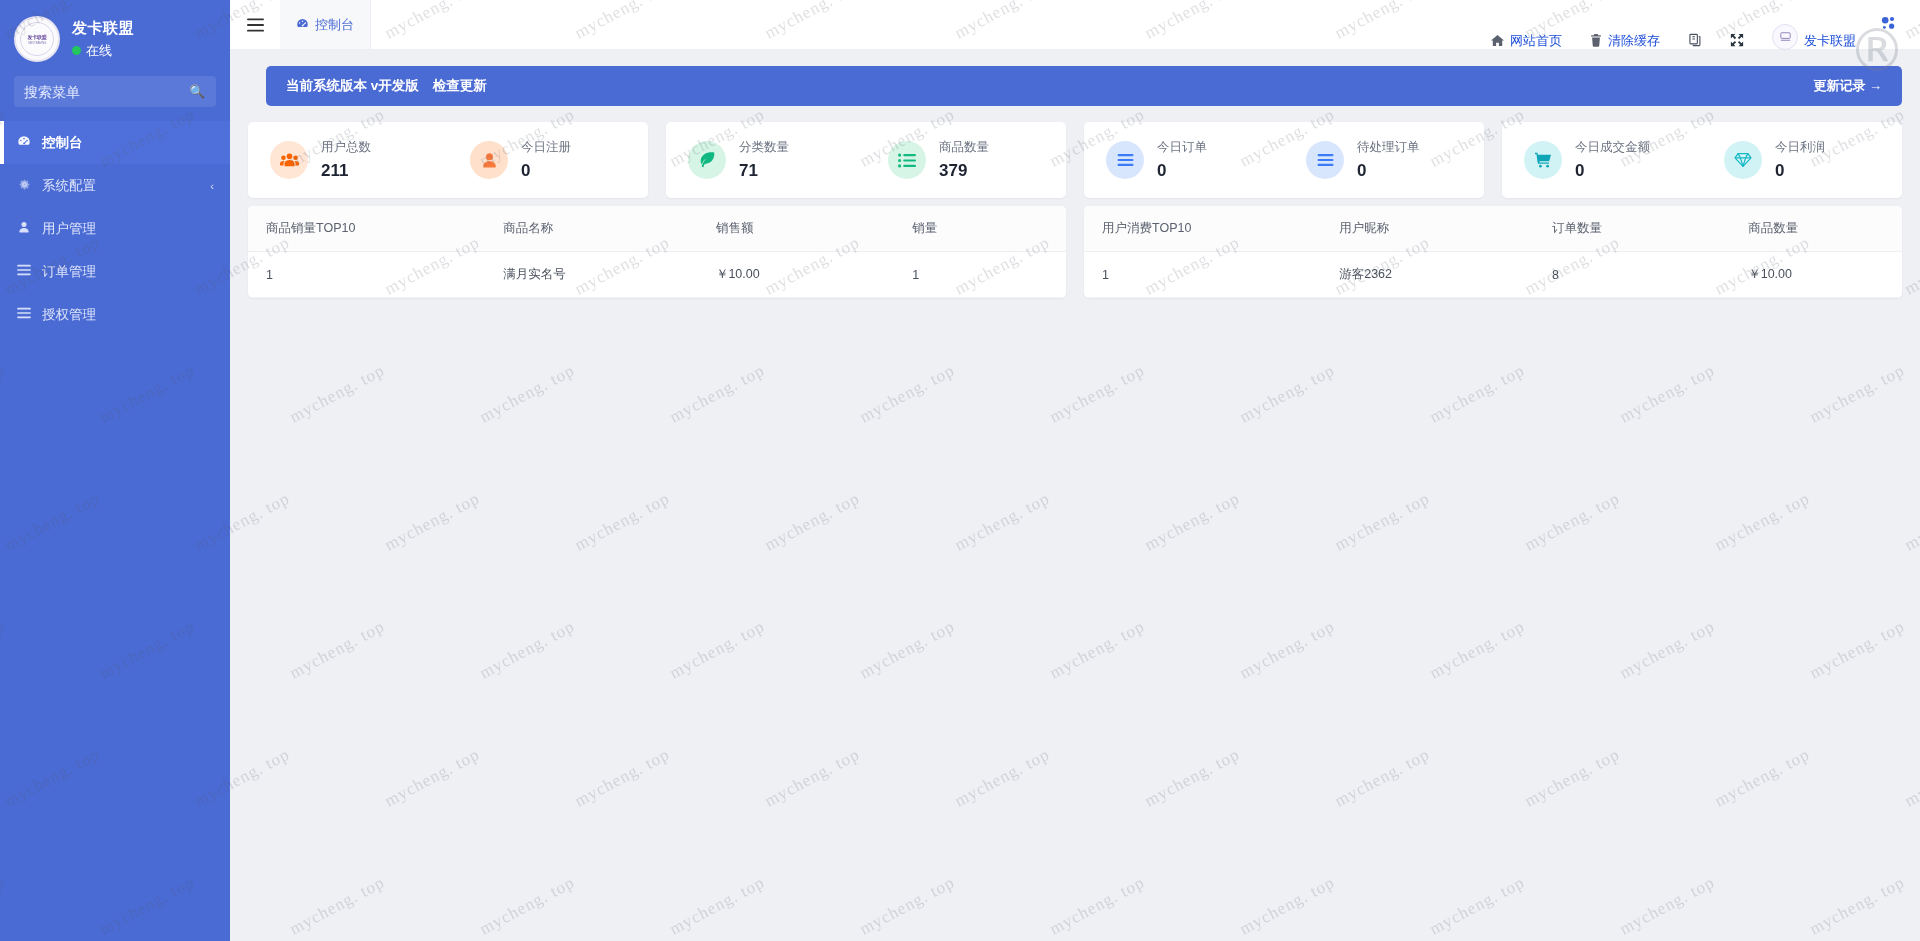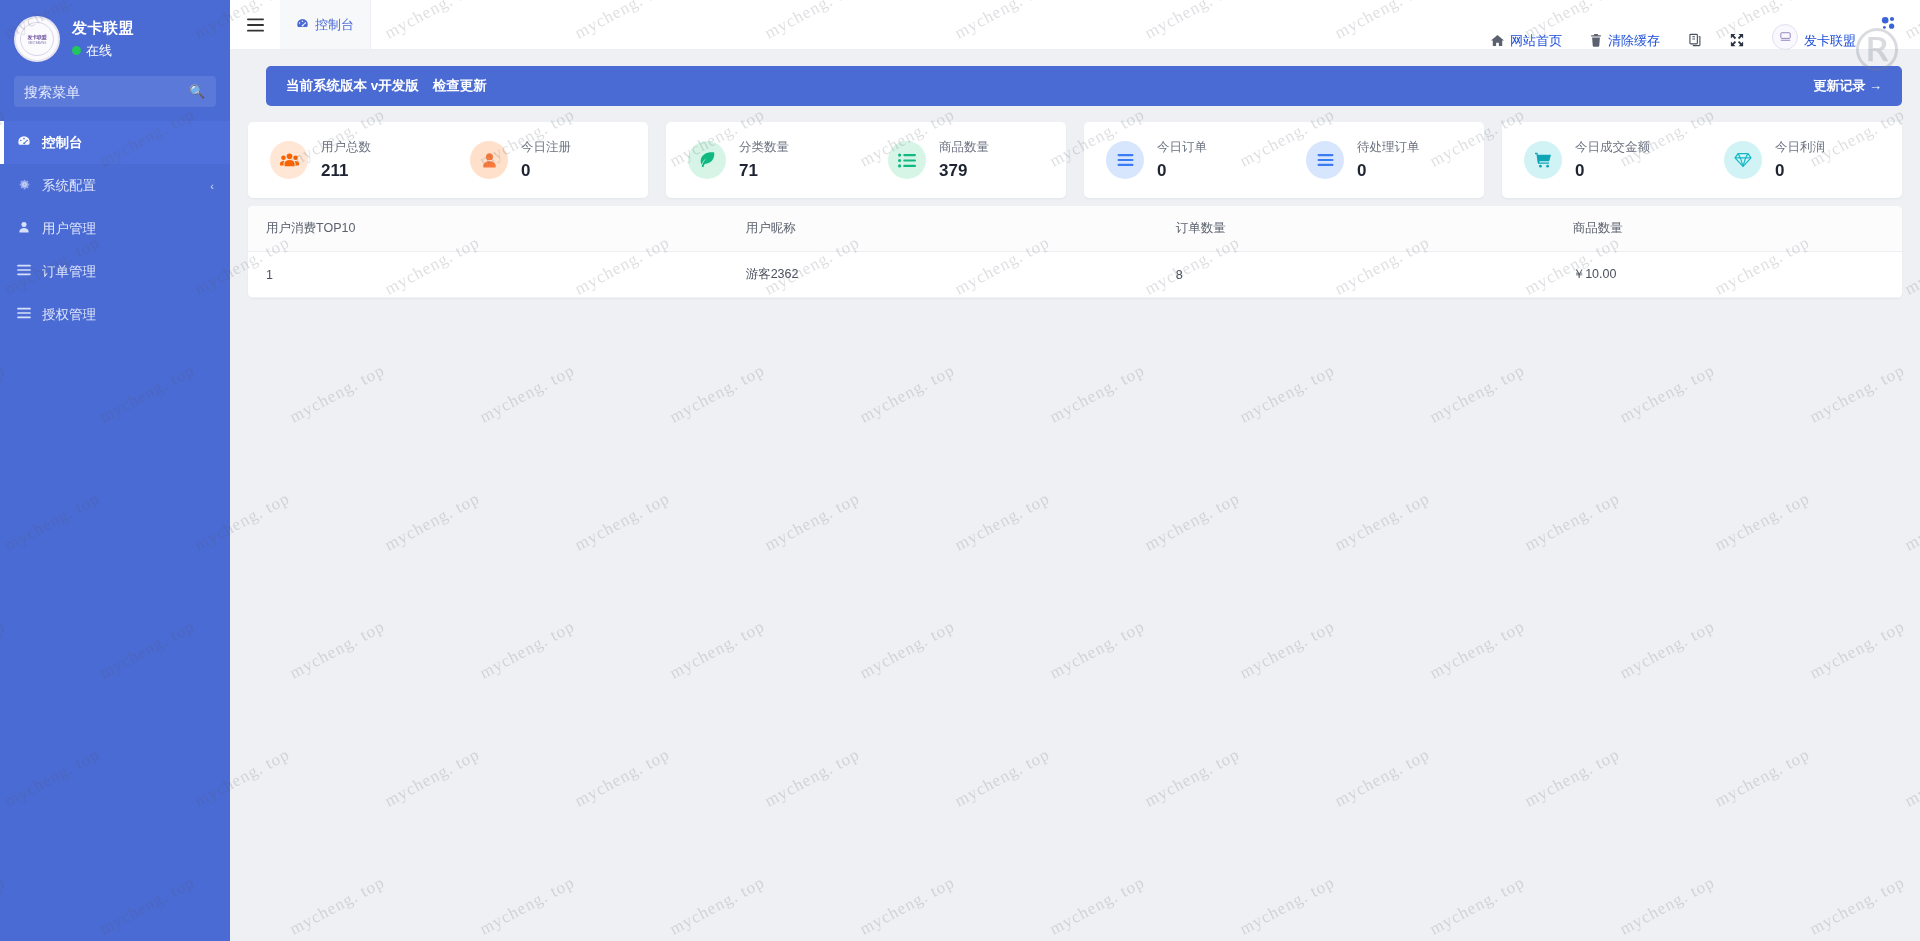--- a/index.html
+++ b/index.html
@@ -428,20 +428,40 @@
             <span class="stat-txt">
               <span class="stat-label">今日利润</span>
               <span class="stat-value">0</span>
             </span>
           </div>
         </div>
       </div>
 
       <div class="tables-row">
 
+        <div class="table-card">
+          <table>
+            <thead>
+              <tr>
+                <th style="width:29%">商品销量TOP10</th>
+                <th style="width:26%">商品名称</th>
+                <th style="width:24%">销售额</th>
+                <th style="width:21%">销量</th>
+              </tr>
+            </thead>
+            <tbody>
+              <tr>
+                <td>1</td>
+                <td>满月实名号</td>
+                <td>￥10.00</td>
+                <td>1</td>
+              </tr>
+            </tbody>
+          </table>
+        </div>
 
         <div class="table-card">
           <table>
             <thead>
               <tr>
                 <th style="width:29%">用户消费TOP10</th>
                 <th style="width:26%">用户昵称</th>
                 <th style="width:24%">订单数量</th>
                 <th style="width:21%">商品数量</th>
               </tr>

